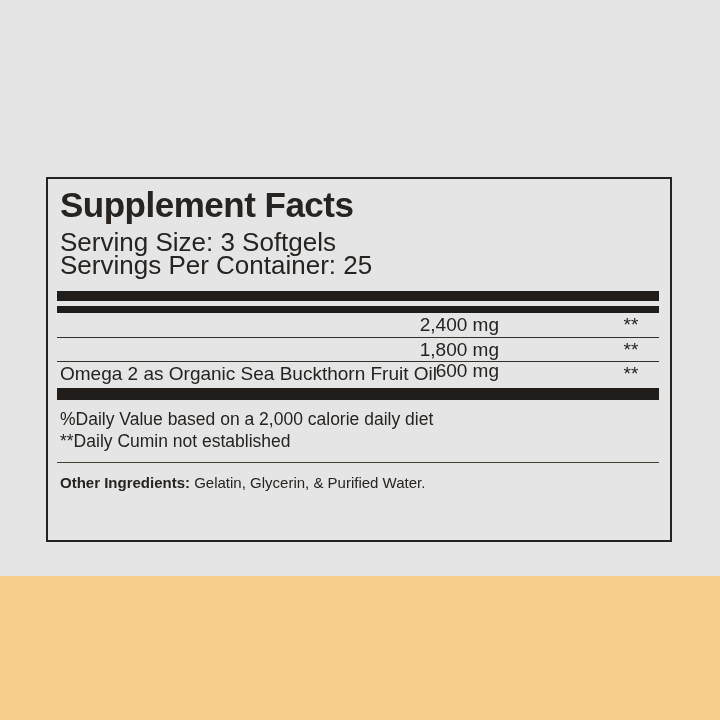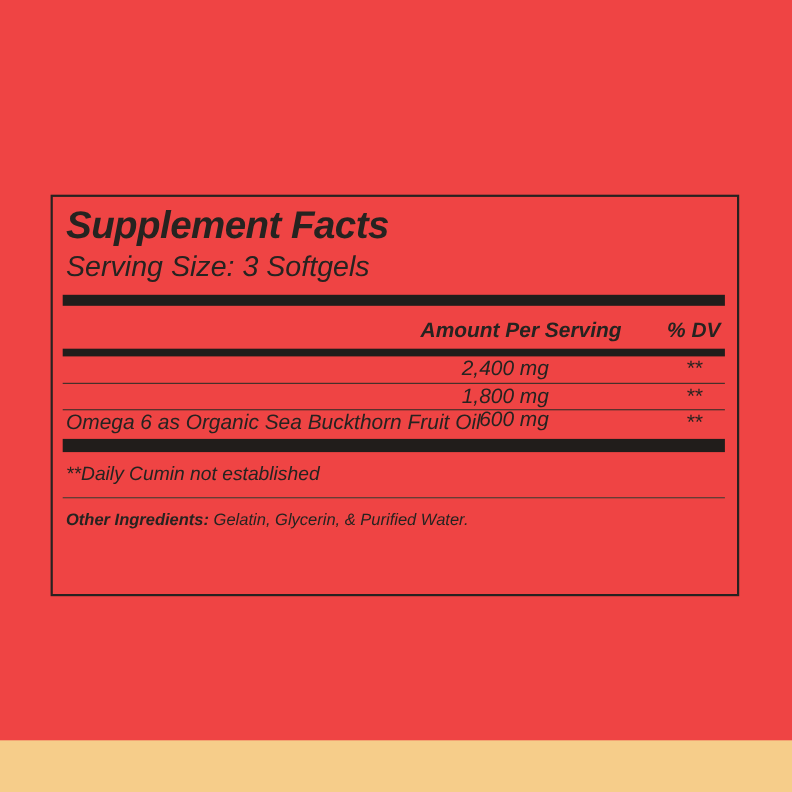--- a/index.html
+++ b/index.html
@@ -6,23 +6,22 @@
   html, body { width: 720px; height: 720px; }
   body {
     font-family: "Liberation Sans", "DejaVu Sans", sans-serif;
     background: #F6CD8A;
     color: #262320;
     overflow: hidden;
   }
   .stage {
     position: relative;
     width: 720px;
-    height: 673px;
-    background: #ef4444;
-    font-style: italic;
+    height: 576px;
+    background: #e5e5e5;
   }
   .panel {
     position: absolute;
     left: 46px;
     top: 177px;
     width: 626px;
     height: 365px;
     border: 2px solid #262220;
   }
   .panel-inner {
@@ -92,50 +91,48 @@
 <body>
 
 <div class="stage">
   <div class="panel">
     <div class="panel-inner">
 
       <div class="title">Supplement Facts</div>
 
       <div class="serving-block">
         <div>Serving Size: 3 Softgels</div>
+        <div>Servings Per Container: 25</div>
       </div>
 
       <div class="bar thick1"></div>
 
-      <div class="hdr-row">
-        <span class="hdr-amount">Amount Per Serving</span>
-        <span class="hdr-dv">% DV</span>
-      </div>
 
       <div class="bar mid"></div>
 
       <div class="rows">
         <div class="row">
           <span class="amount">2,400 mg</span>
           <span class="dv">**</span>
         </div>
         <div class="row">
           <span class="amount">1,800 mg</span>
           <span class="dv">**</span>
         </div>
         <div class="row">
-          <span class="name">Omega 6 as Organic Sea Buckthorn Fruit Oil</span>
+          <span class="name">Omega 2 as Organic Sea Buckthorn Fruit Oil</span>
           <span class="amount">600 mg</span>
           <span class="dv">**</span>
         </div>
       </div>
 
       <div class="bar thick2"></div>
 
       <div class="footnotes">
+        <div>%Daily Value based on a 2,000 calorie daily diet</div>
         <div>**Daily Cumin not established</div>
       </div>
 
       <div class="thin-sep"></div>
 
       <div class="other-line">
         <span class="lbl">Other Ingredients:</span><span> Gelatin, Glycerin, &amp; Purified Water.</span>
       </div>
 
     </div>

